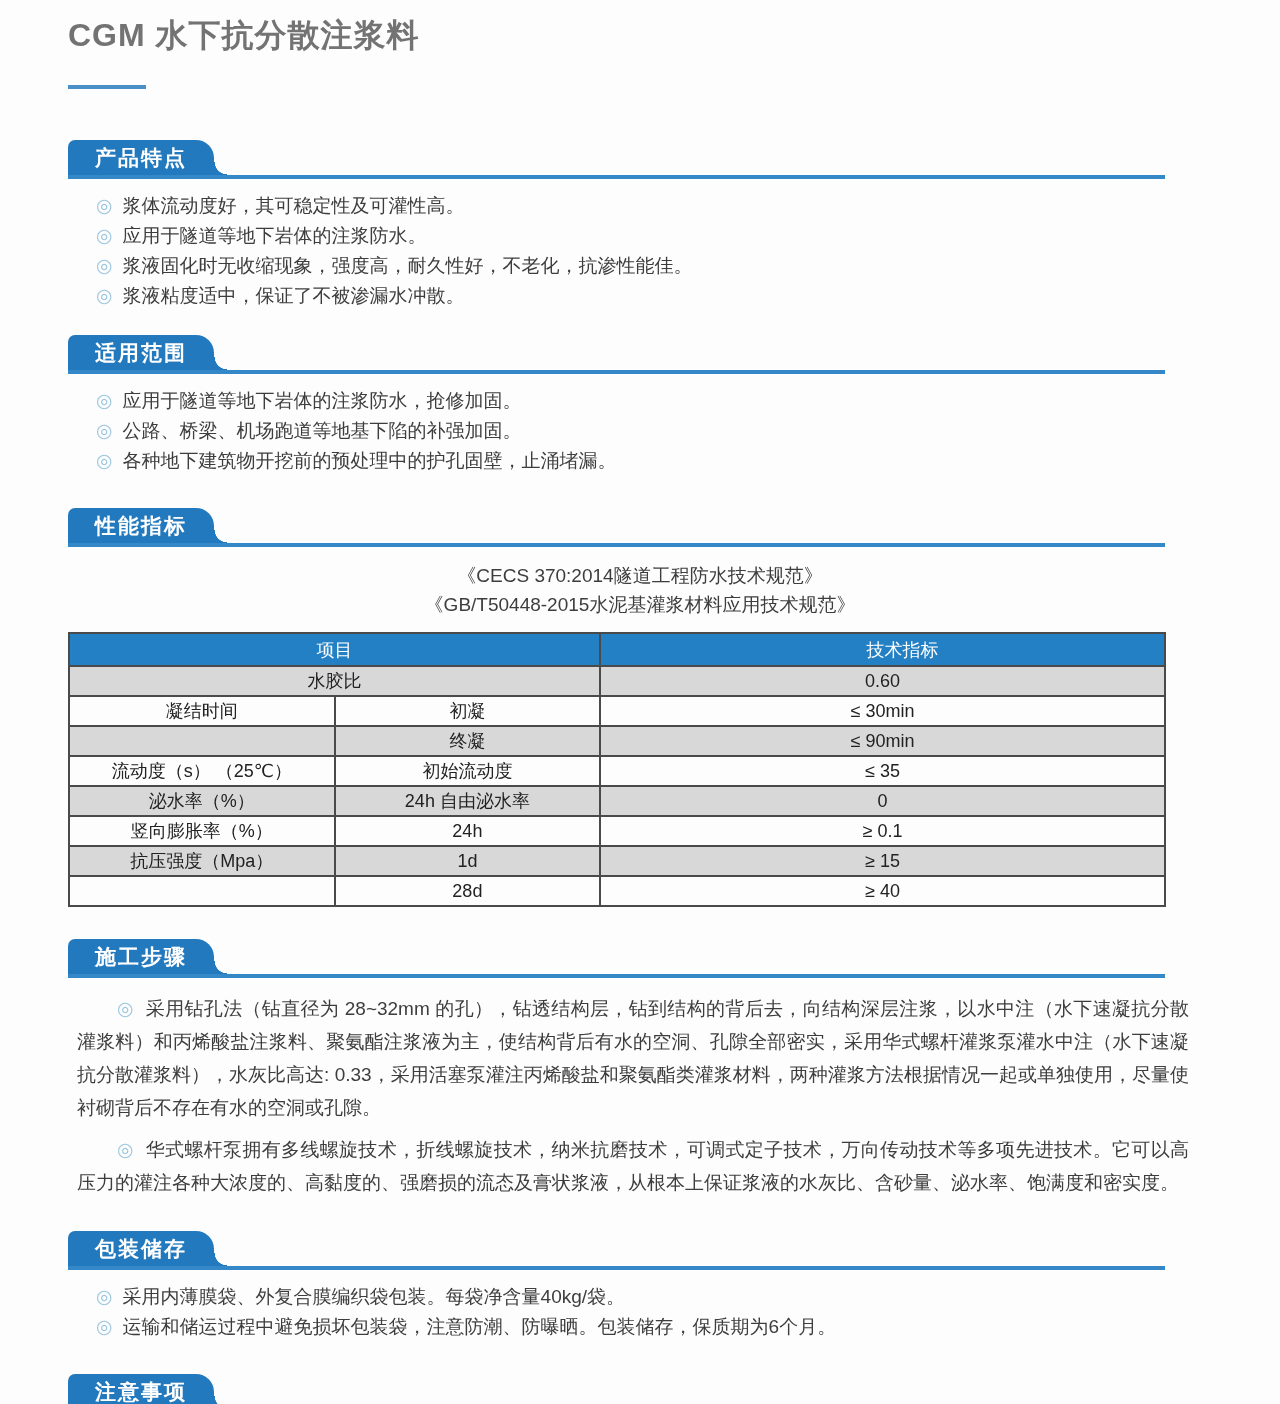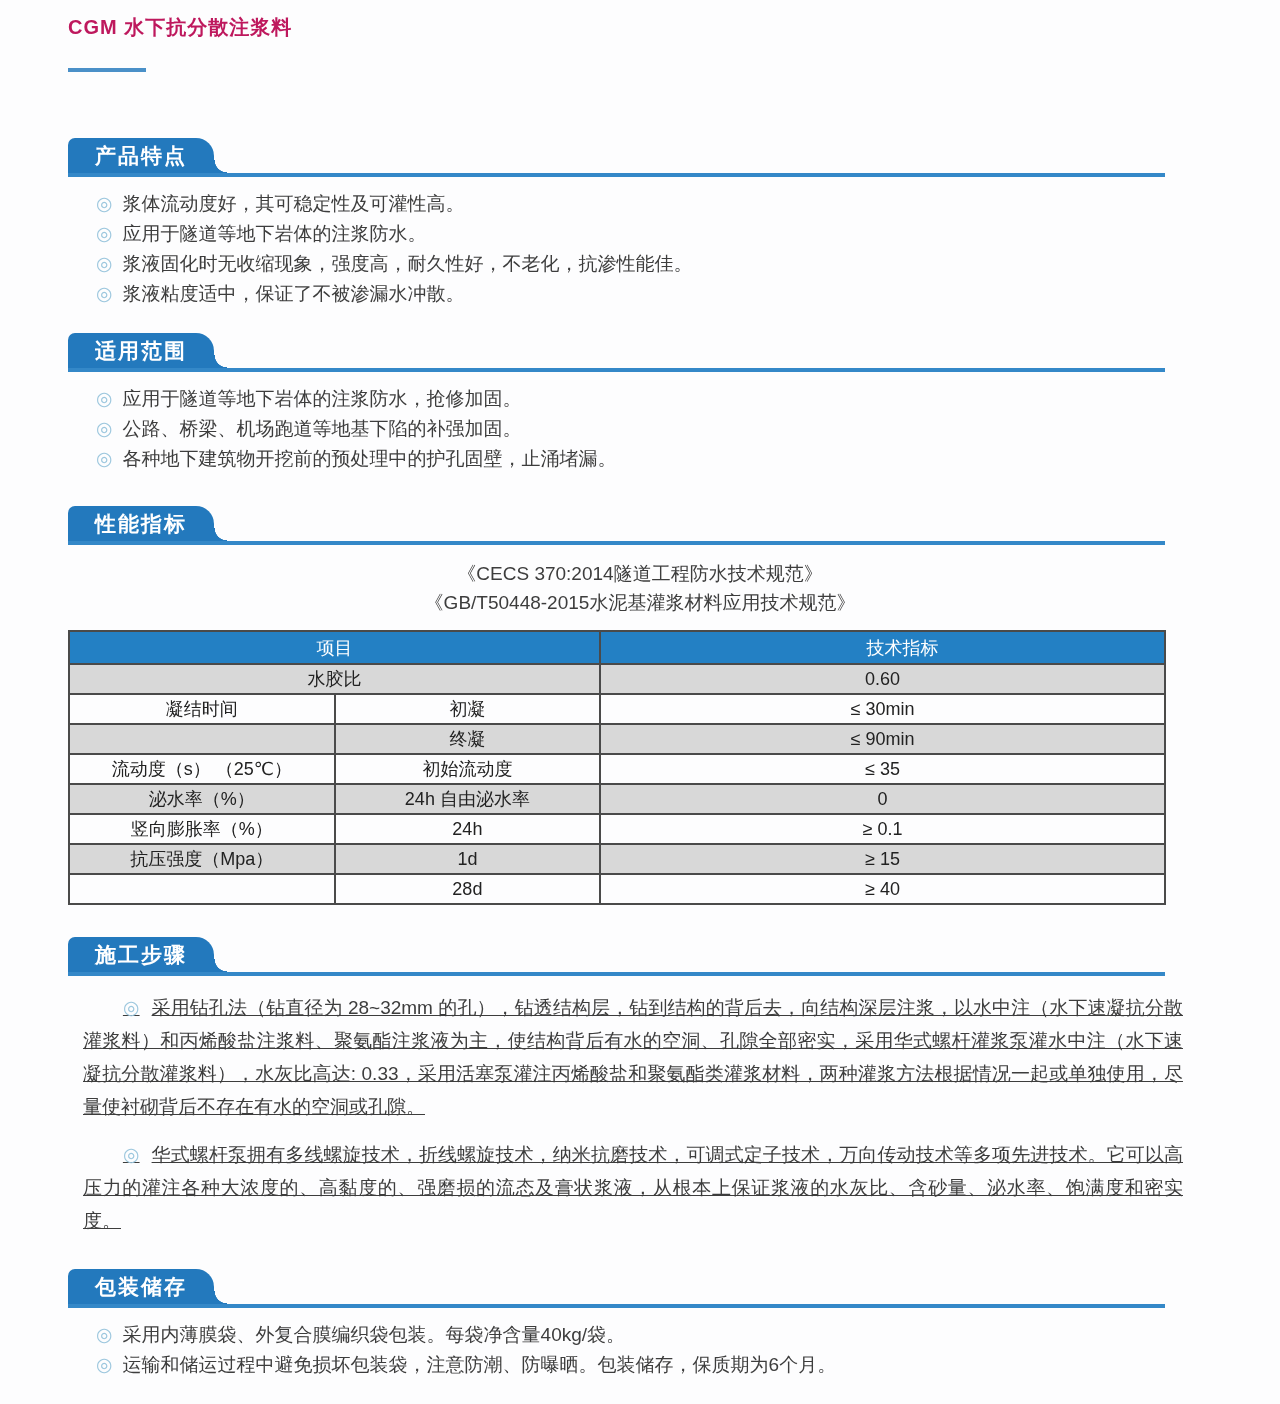--- a/index.html
+++ b/index.html
@@ -9,23 +9,23 @@
     font-family:"Liberation Sans","DejaVu Sans",sans-serif;
     color:#3a3a3a;
     position:relative;
     overflow:hidden;
   }
   .page{padding-top:14px;}
 
   
   .doc-title{
     margin:0 0 4px 68px;
-    font-size:20px;
+    font-size:32px;
     font-weight:bold;
-    color:#be185d;
+    color:#737373;
     letter-spacing:1px;
   }
   .title-underline{
     width:78px;height:4px;
     background:#4a90c8;
     margin:27px 0 0 68px;
   }
 
   
   .section-header{
@@ -103,32 +103,31 @@
     height:31px;
   }
   tr.shade td{background:#d8d8d8;}
 
   
   .cons-wrap{
     margin:14px 70px 0 68px;
     width:1130px;
   }
   .cons-para{
-    margin:15px;
+    margin:9px;
     font-size:19px;
     line-height:33px;
     text-align:justify;
     text-indent:2.1em;
     color:#3d3d3d;
-    text-decoration:underline;
   }
   .cons-para .ring{margin-right:12px;}
 
   
-  .gap-lg{margin-top:66px;}
+  .gap-lg{margin-top:51px;}
   .gap-md{margin-top:24px;}
   .gap-sm{margin-top:32px;}
 </style>
 </head>
 <body>
 
 <div class="page">
 
   <h1 class="doc-title">CGM 水下抗分散注浆料</h1>
   <div class="title-underline"></div>

